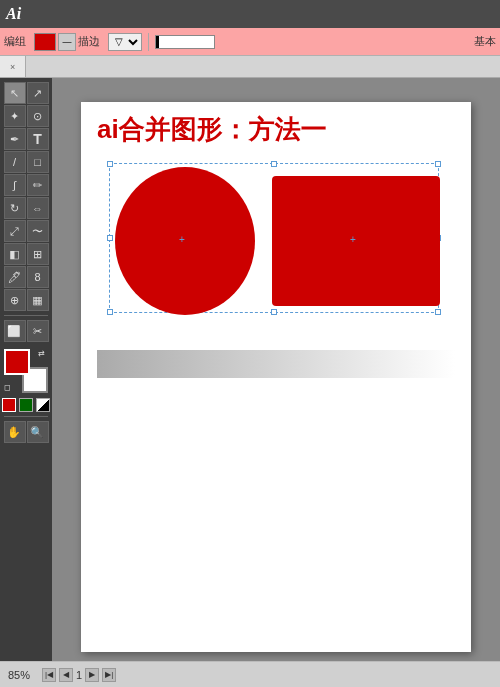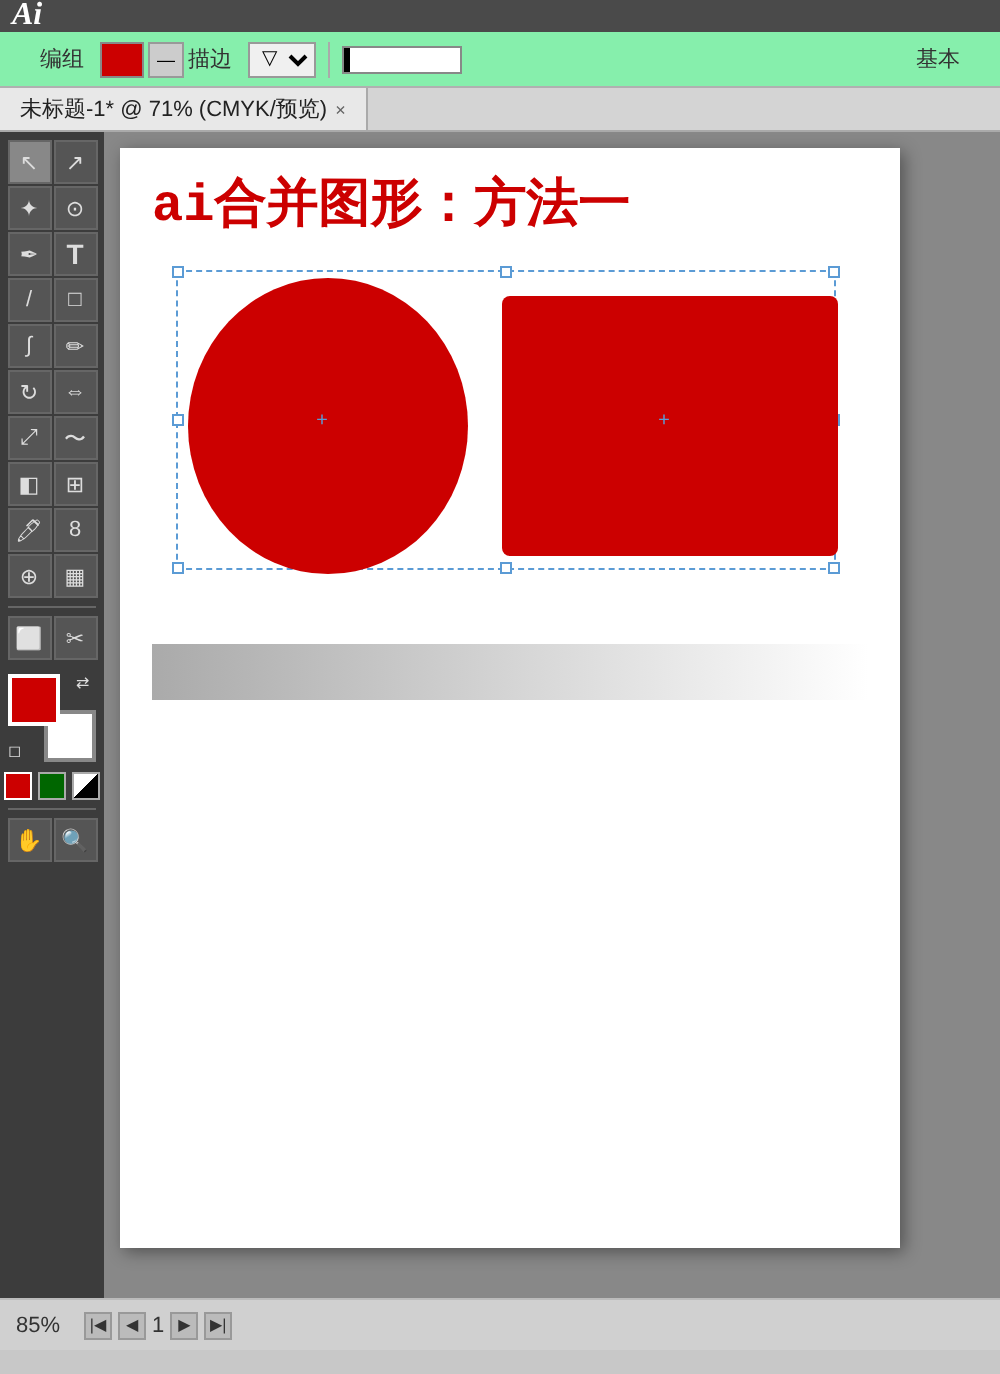--- a/index.html
+++ b/index.html
@@ -6,21 +6,21 @@
     body {
       width: 500px;
       height: 687px;
       overflow: hidden;
       font-family: Arial, sans-serif;
       background: #c8c8c8;
     }
 
     
     .title-bar {
-      height: 16px;
+      height: 28px;
       background: #4a4a4a;
       display: flex;
       align-items: center;
       padding: 0 6px;
       gap: 8px;
     }
     .title-bar-logo {
       color: #fff;
       font-style: italic;
       font-weight: bold;
@@ -34,25 +34,25 @@
     .title-bar-menu span {
       color: #ddd;
       font-size: 11px;
       padding: 2px 4px;
       cursor: pointer;
     }
 
     
     .options-bar {
       height: 28px;
-      background: #86efac;
+      background: #fca5a5;
       border-bottom: 1px solid #b0b0b0;
       display: flex;
       align-items: center;
-      padding: 0 20px;
+      padding: 0 4px;
       gap: 2px;
     }
     .options-bar-label {
       font-size: 11px;
       color: #333;
       margin-right: 6px;
     }
     .options-color-box {
       width: 22px;
       height: 18px;
@@ -163,23 +163,22 @@
       margin: 3px 0;
     }
 
     
     .canvas-area {
       flex: 1;
       background: #888;
       overflow: hidden;
       display: flex;
       align-items: flex-start;
-      justify-content: flex-start;
-      padding: 8px;
-      font-family: Liberation Mono, monospace;
+      justify-content: center;
+      padding: 24px;
     }
     .canvas-page {
       width: 390px;
       background: #fff;
       min-height: 550px;
       position: relative;
       box-shadow: 2px 2px 8px rgba(0,0,0,0.4);
       padding: 10px 16px;
     }
 
@@ -311,21 +310,20 @@
   <select class="options-select">
     <option>▽</option>
   </select>
   <div class="options-divider"></div>
   <div class="options-stroke-preview"></div>
   <span class="options-right-label">基本</span>
 </div>
 
 <div class="tab-bar">
   <div class="tab-item">
-    <span>未标题-1* @ 71% (CMYK/预览)</span>
     <span class="tab-close">×</span>
   </div>
 </div>
 
 <div class="main-area">
 
   <div class="toolbar">
     <div class="tool-row">
       <div class="tool-btn active">↖</div>
       <div class="tool-btn">↗</div>

